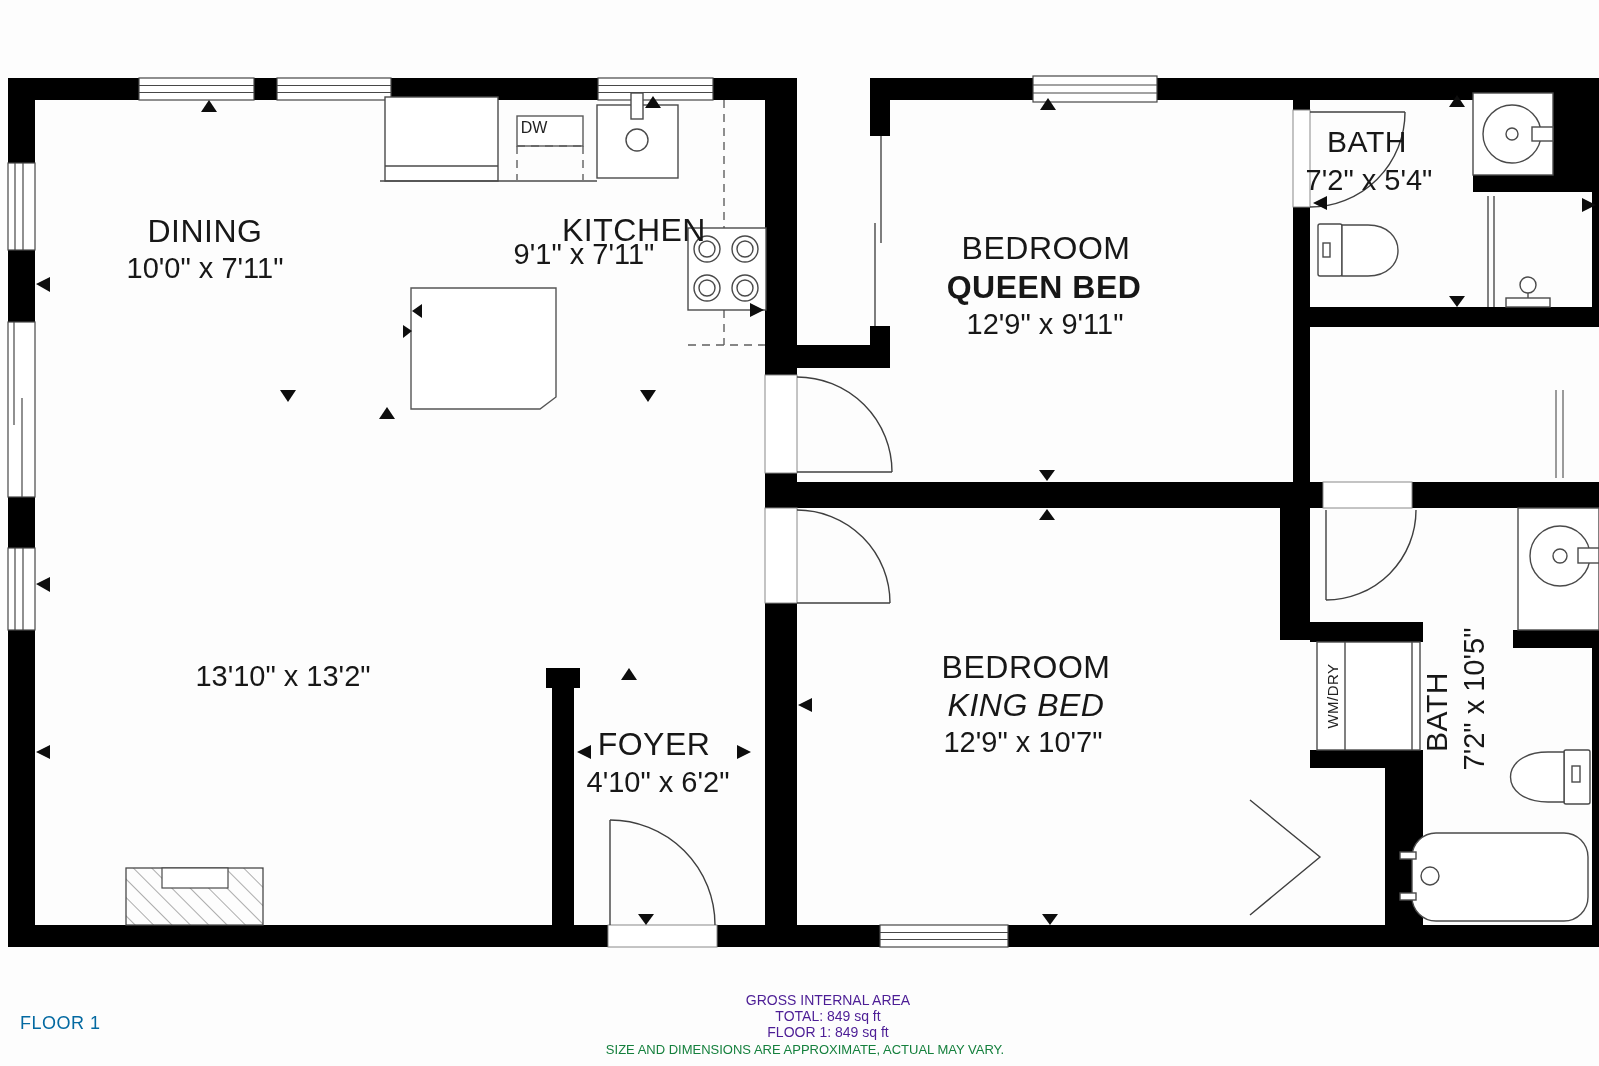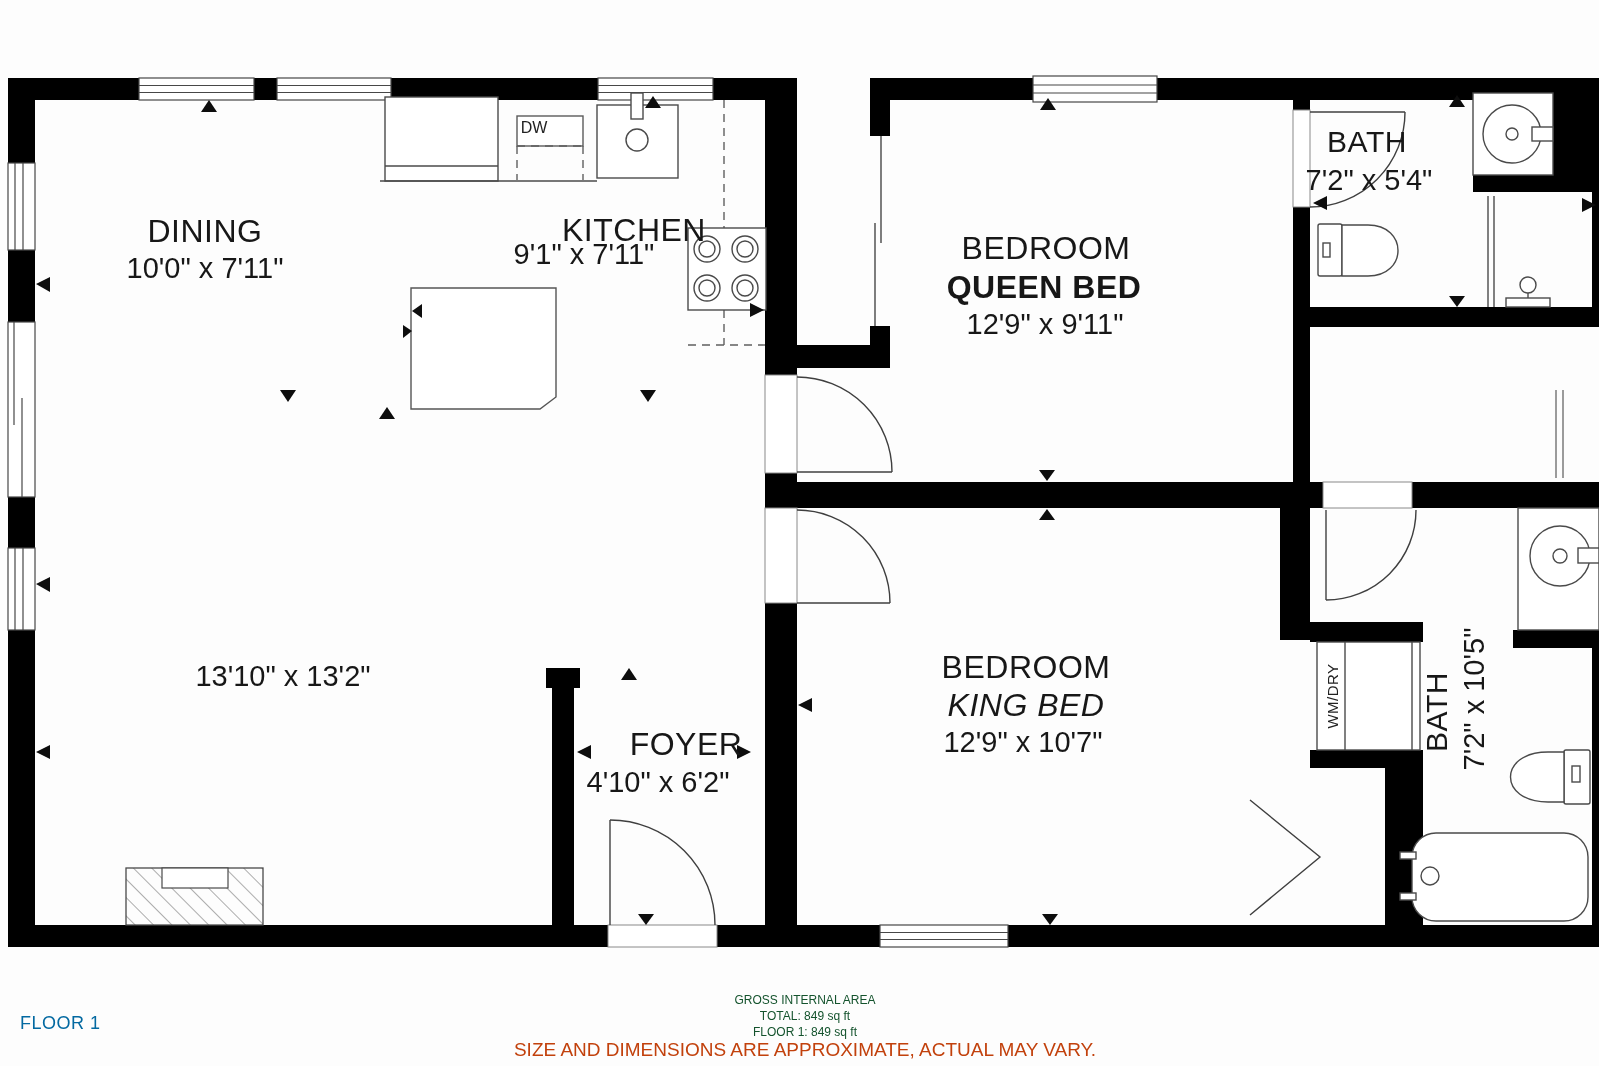--- a/index.html
+++ b/index.html
@@ -6,22 +6,22 @@
   #stage{position:relative;width:1599px;height:1066px;background:#fdfdfd;overflow:hidden;
          font-family:"Liberation Sans",sans-serif;}
   #plan-svg{position:absolute;left:0;top:0;width:1599px;height:1066px;}
   .lbl{position:absolute;transform:translate(-50%,-50%);white-space:nowrap;color:#171717;
        font-family:"Liberation Sans",sans-serif;line-height:1;}
   .room{font-size:32px;letter-spacing:0.5px;}
   .dim{font-size:29px;}
   .rot{transform:translate(-50%,-50%) rotate(-90deg);}
   .tiny{font-size:16px;color:#222;}
   .wmdry{font-size:15px;color:#222;letter-spacing:0.5px;}
-  .foot{font-size:12px;color:#14532d;}
-  .foot-muted{font-size:19px;color:#c2410c;}
+  .foot{font-size:14px;color:#4c1d95;margin-left:23px;}
+  .foot-muted{font-size:13px;color:#15803d;}
   .floor-tag{font-size:18px;color:#0369a1;letter-spacing:0.5px;transform:none;}
 </style>
 </head>
 <body>
 
 <div id="stage">
 
 <svg id="plan-svg" viewBox="0 0 1599 1066">
   <defs>
     <pattern id="hatch" patternUnits="userSpaceOnUse" width="13" height="13" patternTransform="rotate(-45)">
@@ -280,21 +280,21 @@
 </svg>
 
   <div class="lbl room" style="left:205px;top:231px;">DINING</div>
   <div class="lbl dim" style="left:205px;top:268px;">10'0" x 7'11"</div>
 
   <div class="lbl room" style="left:586px;top:230px;margin-left:48px;">KITCHEN</div>
   <div class="lbl dim" style="left:584px;top:254px;">9'1" x 7'11"</div>
 
   <div class="lbl dim" style="left:283px;top:676px;">13'10" x 13'2"</div>
 
-  <div class="lbl room" style="left:654px;top:744px;margin-left:32px;">FOYER</div>
+  <div class="lbl room" style="left:654px;top:744px;">FOYER</div>
   <div class="lbl dim" style="left:658px;top:782px;">4'10" x 6'2"</div>
 
   <div class="lbl room" style="left:1046px;top:248px;">BEDROOM</div>
   <div class="lbl room" style="left:1044px;top:287px;font-weight:bold;">QUEEN BED</div>
   <div class="lbl dim" style="left:1045px;top:324px;">12'9" x 9'11"</div>
 
   <div class="lbl room" style="left:1026px;top:667px;">BEDROOM</div>
   <div class="lbl room" style="left:1026px;top:705px;font-style:italic;">KING BED</div>
   <div class="lbl dim" style="left:1023px;top:742px;">12'9" x 10'7"</div>
 

